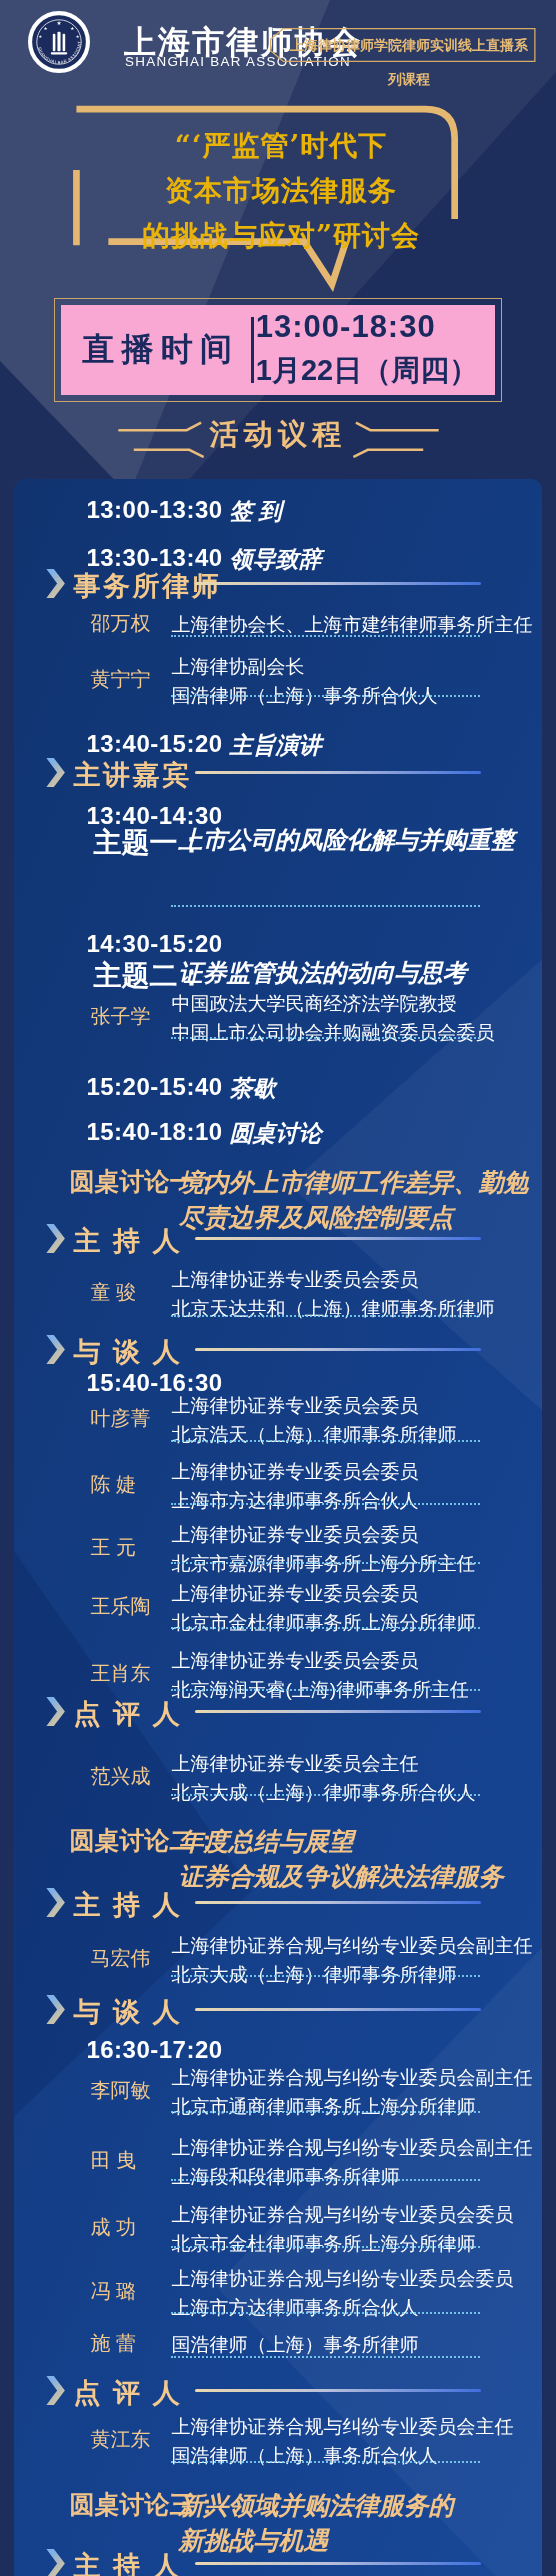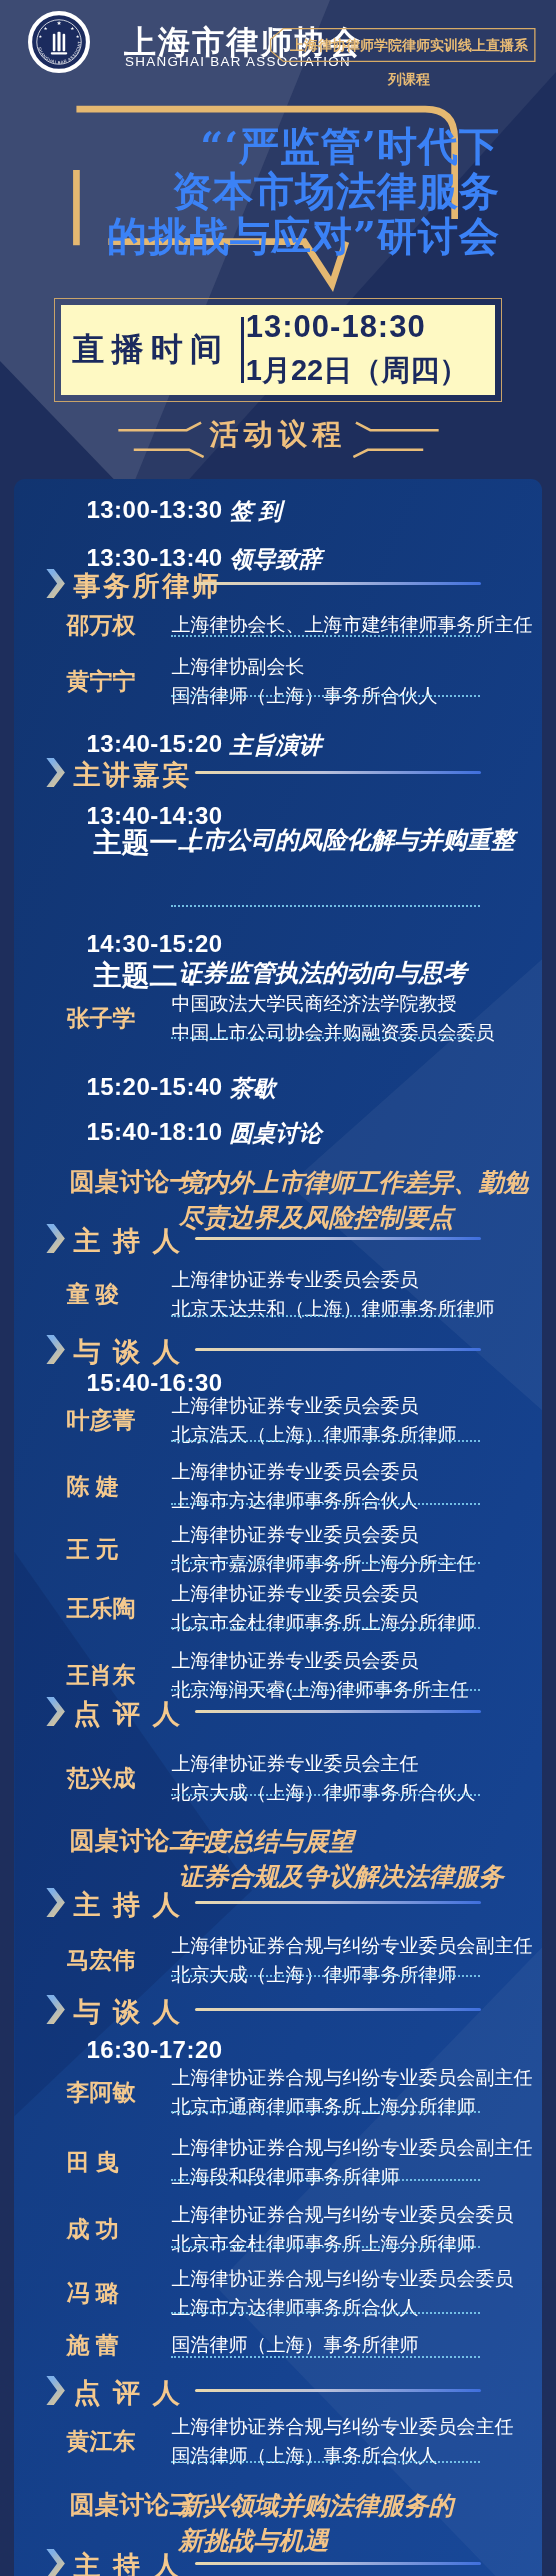--- a/index.html
+++ b/index.html
@@ -10,26 +10,26 @@
   #band2{background:rgba(255,255,255,.06);clip-path:polygon(330px 0,556px 0,556px 72px,175px 495px,129px 495px);}
   
   #logo{position:absolute;left:28px;top:11.3px;width:62px;height:62px;}
   #orgcn{position:absolute;left:124px;top:20.6px;font-size:32px;font-weight:bold;color:#fff;letter-spacing:2.1px;}
   #orgen{position:absolute;left:125px;top:54px;font-size:13.4px;color:#fff;letter-spacing:1.3px;}
   #tag{position:absolute;left:270px;top:28px;width:212px;height:34px;}
   #tag .txt{position:absolute;left:15.5px;top:0;width:247px;height:34px;line-height:34px;
        text-align:center;font-size:14px;font-weight:bold;color:#e7ba74;}
   
   #bubble{position:absolute;left:62px;top:103px;width:438px;height:201px;}
-  #title{position:absolute;left:62px;top:123px;width:438px;text-align:right;
+  #title{position:absolute;left:62px;top:123px;width:438px;text-align:center;
          font-family:"DejaVu Serif","Liberation Serif",serif;font-weight:bold;
-         font-size:40px;line-height:45px;color:#3b82f6;letter-spacing:1px;}
+         font-size:28px;line-height:45px;color:#eab308;letter-spacing:1px;}
   
   #live{position:absolute;left:54px;top:298px;width:446px;height:102px;border:1.5px solid #c9a369;}
-  #live .inner{position:absolute;inset:5.7px;background:#fef9c3;display:flex;align-items:center;}
+  #live .inner{position:absolute;inset:5.7px;background:#f9a8d4;display:flex;align-items:center;padding-left:10px;}
   #live .lab{width:180px;text-align:center;font-size:32px;font-weight:bold;color:#1b2a5e;letter-spacing:7.2px;}
   #live .vd{width:3.1px;height:66px;background:#1b2a5e;}
   #live .col{margin-left:2px;color:#1b2a5e;font-weight:bold;}
   #live .t1{font-size:31px;letter-spacing:1px;}
   #live .t2{font-size:29px;margin-top:5.2px;}
   
   #ahead{position:absolute;left:0;top:415px;width:556px;text-align:center;
          font-size:29px;font-weight:bold;color:#efc07e;letter-spacing:5.2px;}
   .orn{position:absolute;top:421px;width:86px;height:37px;}
   #ornL{left:118px;} #ornR{left:353px;}
@@ -47,21 +47,21 @@
        clip-path:polygon(0 90%,34% 100%,0 100%);}
   .row{position:absolute;left:0;width:100%;}
   .time .t,.slot .t{position:absolute;left:72px;font-size:24px;font-weight:bold;color:#fff;letter-spacing:0.5px;}
   .time .act{position:absolute;left:215px;font-size:23px;font-weight:bold;font-style:italic;color:#fff;text-align:center;}
   .sec .chev{position:absolute;left:32px;top:1px;width:18.5px;height:29px;
        background:linear-gradient(135deg,#7fb0e8 20%,#ddc697 85%);
        clip-path:polygon(0 0,40% 0,100% 50%,40% 100%,0 100%,58% 50%);}
   .sec .slabel{position:absolute;left:59px;font-size:27px;font-weight:bold;color:#f4c98e;letter-spacing:2.6px;}
   .sec .sline{position:absolute;left:181px;top:14.4px;width:286px;height:3.1px;border-radius:1.5px;
        background:linear-gradient(90deg,#ead9ae 0%,#bac1da 45%,#3f6fdd 100%);}
-  .person .pname{position:absolute;left:52px;top:0;font-size:23px;font-weight:bold;color:#f4c98e;white-space:nowrap;}
+  .person .pname{position:absolute;left:76px;top:0;font-size:20px;font-weight:normal;color:#f4c98e;white-space:nowrap;}
   .person.mid .pname{top:14px;}
   .person .roles{margin-left:157px;margin-right:10.3px;font-size:19px;color:#fff;line-height:29px;white-space:nowrap;}
   .sep{position:absolute;left:157px;width:309px;border-top:2.1px dotted rgba(125,205,240,.9);}
   .topic .tp{position:absolute;left:79px;font-size:28px;font-weight:bold;color:#fff;}
   .topic .tt{position:absolute;left:164px;font-size:24px;font-weight:bold;font-style:italic;color:#fff;white-space:nowrap;}
   .rt .rtp{position:absolute;left:55px;font-size:25px;font-weight:bold;color:#f3c488;}
   .rt .rtl{margin-left:164px;font-size:25px;font-weight:bold;font-style:italic;color:#f3c488;line-height:35px;white-space:nowrap;}
 </style>
 </head>
 <body>

